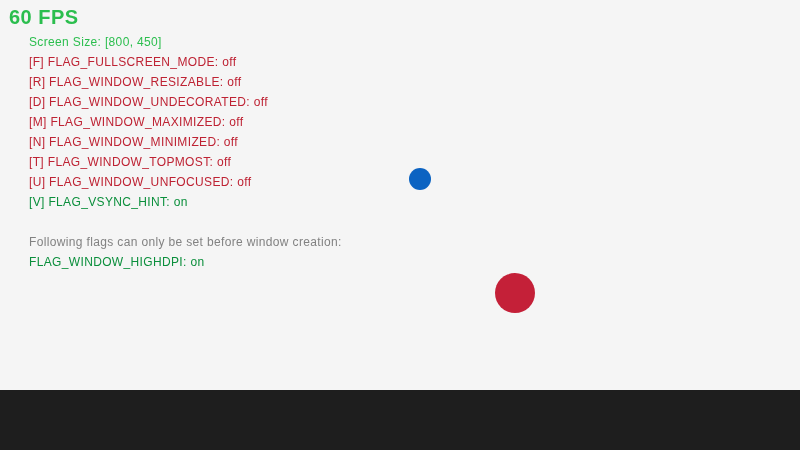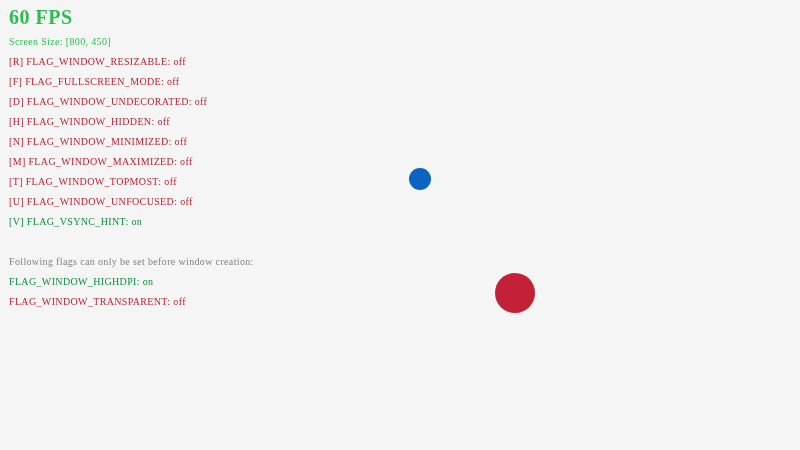--- a/index.html
+++ b/index.html
@@ -4,24 +4,24 @@
 <title>raylib window flags</title>
 <style>
   html, body {
     margin: 0;
     padding: 0;
     background: #1e1e1e;
   }
   #screen {
     position: relative;
     width: 800px;
-    height: 450px;
+    height: 390px;
     overflow: hidden;
     background: #f5f5f5;
-    font-family: Liberation Serif, serif;
+    font-family: Liberation Sans, sans-serif;
     -webkit-font-smoothing: none;
     font-smooth: never;
   }
 
   
   #fps {
     position: absolute;
     left: 9px;
     top: 6px;
     font-size: 20px;
@@ -33,25 +33,26 @@
   }
 
   
   #textblock {
     position: absolute;
     left: 9px;
     top: 36px;
     width: 420px;
   }
   .line {
-    font-size: 10px;
+    font-size: 12px;
     line-height: 12px;
     letter-spacing: 0.35px;
     white-space: pre;
     height: 20px;
+    margin-left: 20px;
   }
   .line.screen-size { color: #2bbe4e; height: 20px; }
   .line.heading     { color: #828282; height: 20px; }
   .line.flag        { height: 20px; }
   .state-on   { color: #0b8f3c; }
   .state-off  { color: #be2233; }
   .flag.on   .flag-key, .flag.on  .flag-name, .flag.on  .flag-colon { color: #0b8f3c; }
   .flag.off  .flag-key, .flag.off .flag-name, .flag.off .flag-colon { color: #be2233; }
   .spacer { height: 20px; }
 
@@ -78,34 +79,32 @@
 </head>
 <body>
 
 <div id="screen" style="background: rgb(245, 245, 245);">
 
   <div id="fps">60 FPS</div>
 
   <div id="textblock">
     <div class="line screen-size">Screen Size: [800, 450]</div>
     <div id="runtime-flags">
+        <div class="line flag off"><span class="flag-key">[F] </span><span class="flag-name">FLAG_FULLSCREEN_MODE</span><span class="flag-colon">: </span><span class="state-off">off</span></div>
         <div class="line flag off"><span class="flag-key">[R] </span><span class="flag-name">FLAG_WINDOW_RESIZABLE</span><span class="flag-colon">: </span><span class="state-off">off</span></div>
-        <div class="line flag off"><span class="flag-key">[F] </span><span class="flag-name">FLAG_FULLSCREEN_MODE</span><span class="flag-colon">: </span><span class="state-off">off</span></div>
         <div class="line flag off"><span class="flag-key">[D] </span><span class="flag-name">FLAG_WINDOW_UNDECORATED</span><span class="flag-colon">: </span><span class="state-off">off</span></div>
-        <div class="line flag off"><span class="flag-key">[H] </span><span class="flag-name">FLAG_WINDOW_HIDDEN</span><span class="flag-colon">: </span><span class="state-off">off</span></div>
+        <div class="line flag off"><span class="flag-key">[M] </span><span class="flag-name">FLAG_WINDOW_MAXIMIZED</span><span class="flag-colon">: </span><span class="state-off">off</span></div>
         <div class="line flag off"><span class="flag-key">[N] </span><span class="flag-name">FLAG_WINDOW_MINIMIZED</span><span class="flag-colon">: </span><span class="state-off">off</span></div>
-        <div class="line flag off"><span class="flag-key">[M] </span><span class="flag-name">FLAG_WINDOW_MAXIMIZED</span><span class="flag-colon">: </span><span class="state-off">off</span></div>
         <div class="line flag off"><span class="flag-key">[T] </span><span class="flag-name">FLAG_WINDOW_TOPMOST</span><span class="flag-colon">: </span><span class="state-off">off</span></div>
         <div class="line flag off"><span class="flag-key">[U] </span><span class="flag-name">FLAG_WINDOW_UNFOCUSED</span><span class="flag-colon">: </span><span class="state-off">off</span></div>
         <div class="line flag on"><span class="flag-key">[V] </span><span class="flag-name">FLAG_VSYNC_HINT</span><span class="flag-colon">: </span><span class="state-on">on</span></div>
       </div>
     <div class="spacer"></div>
     <div class="line heading">Following flags can only be set before window creation:</div>
     <div id="startup-flags">
         <div class="line flag on"><span class="flag-name">FLAG_WINDOW_HIGHDPI</span><span class="flag-colon">: </span><span class="state-on">on</span></div>
-        <div class="line flag off"><span class="flag-name">FLAG_WINDOW_TRANSPARENT</span><span class="flag-colon">: </span><span class="state-off">off</span></div>
       </div>
   </div>
 
   <div class="circle" id="circle-blue" style="left: 409px; top: 168px; width: 22px; height: 22px; background: rgb(11, 99, 194);"></div>
   <div class="circle" id="circle-red" style="left: 495px; top: 273px; width: 40px; height: 40px; background: rgb(196, 32, 56);"></div>
 
 </div>
 
 </body></html>

